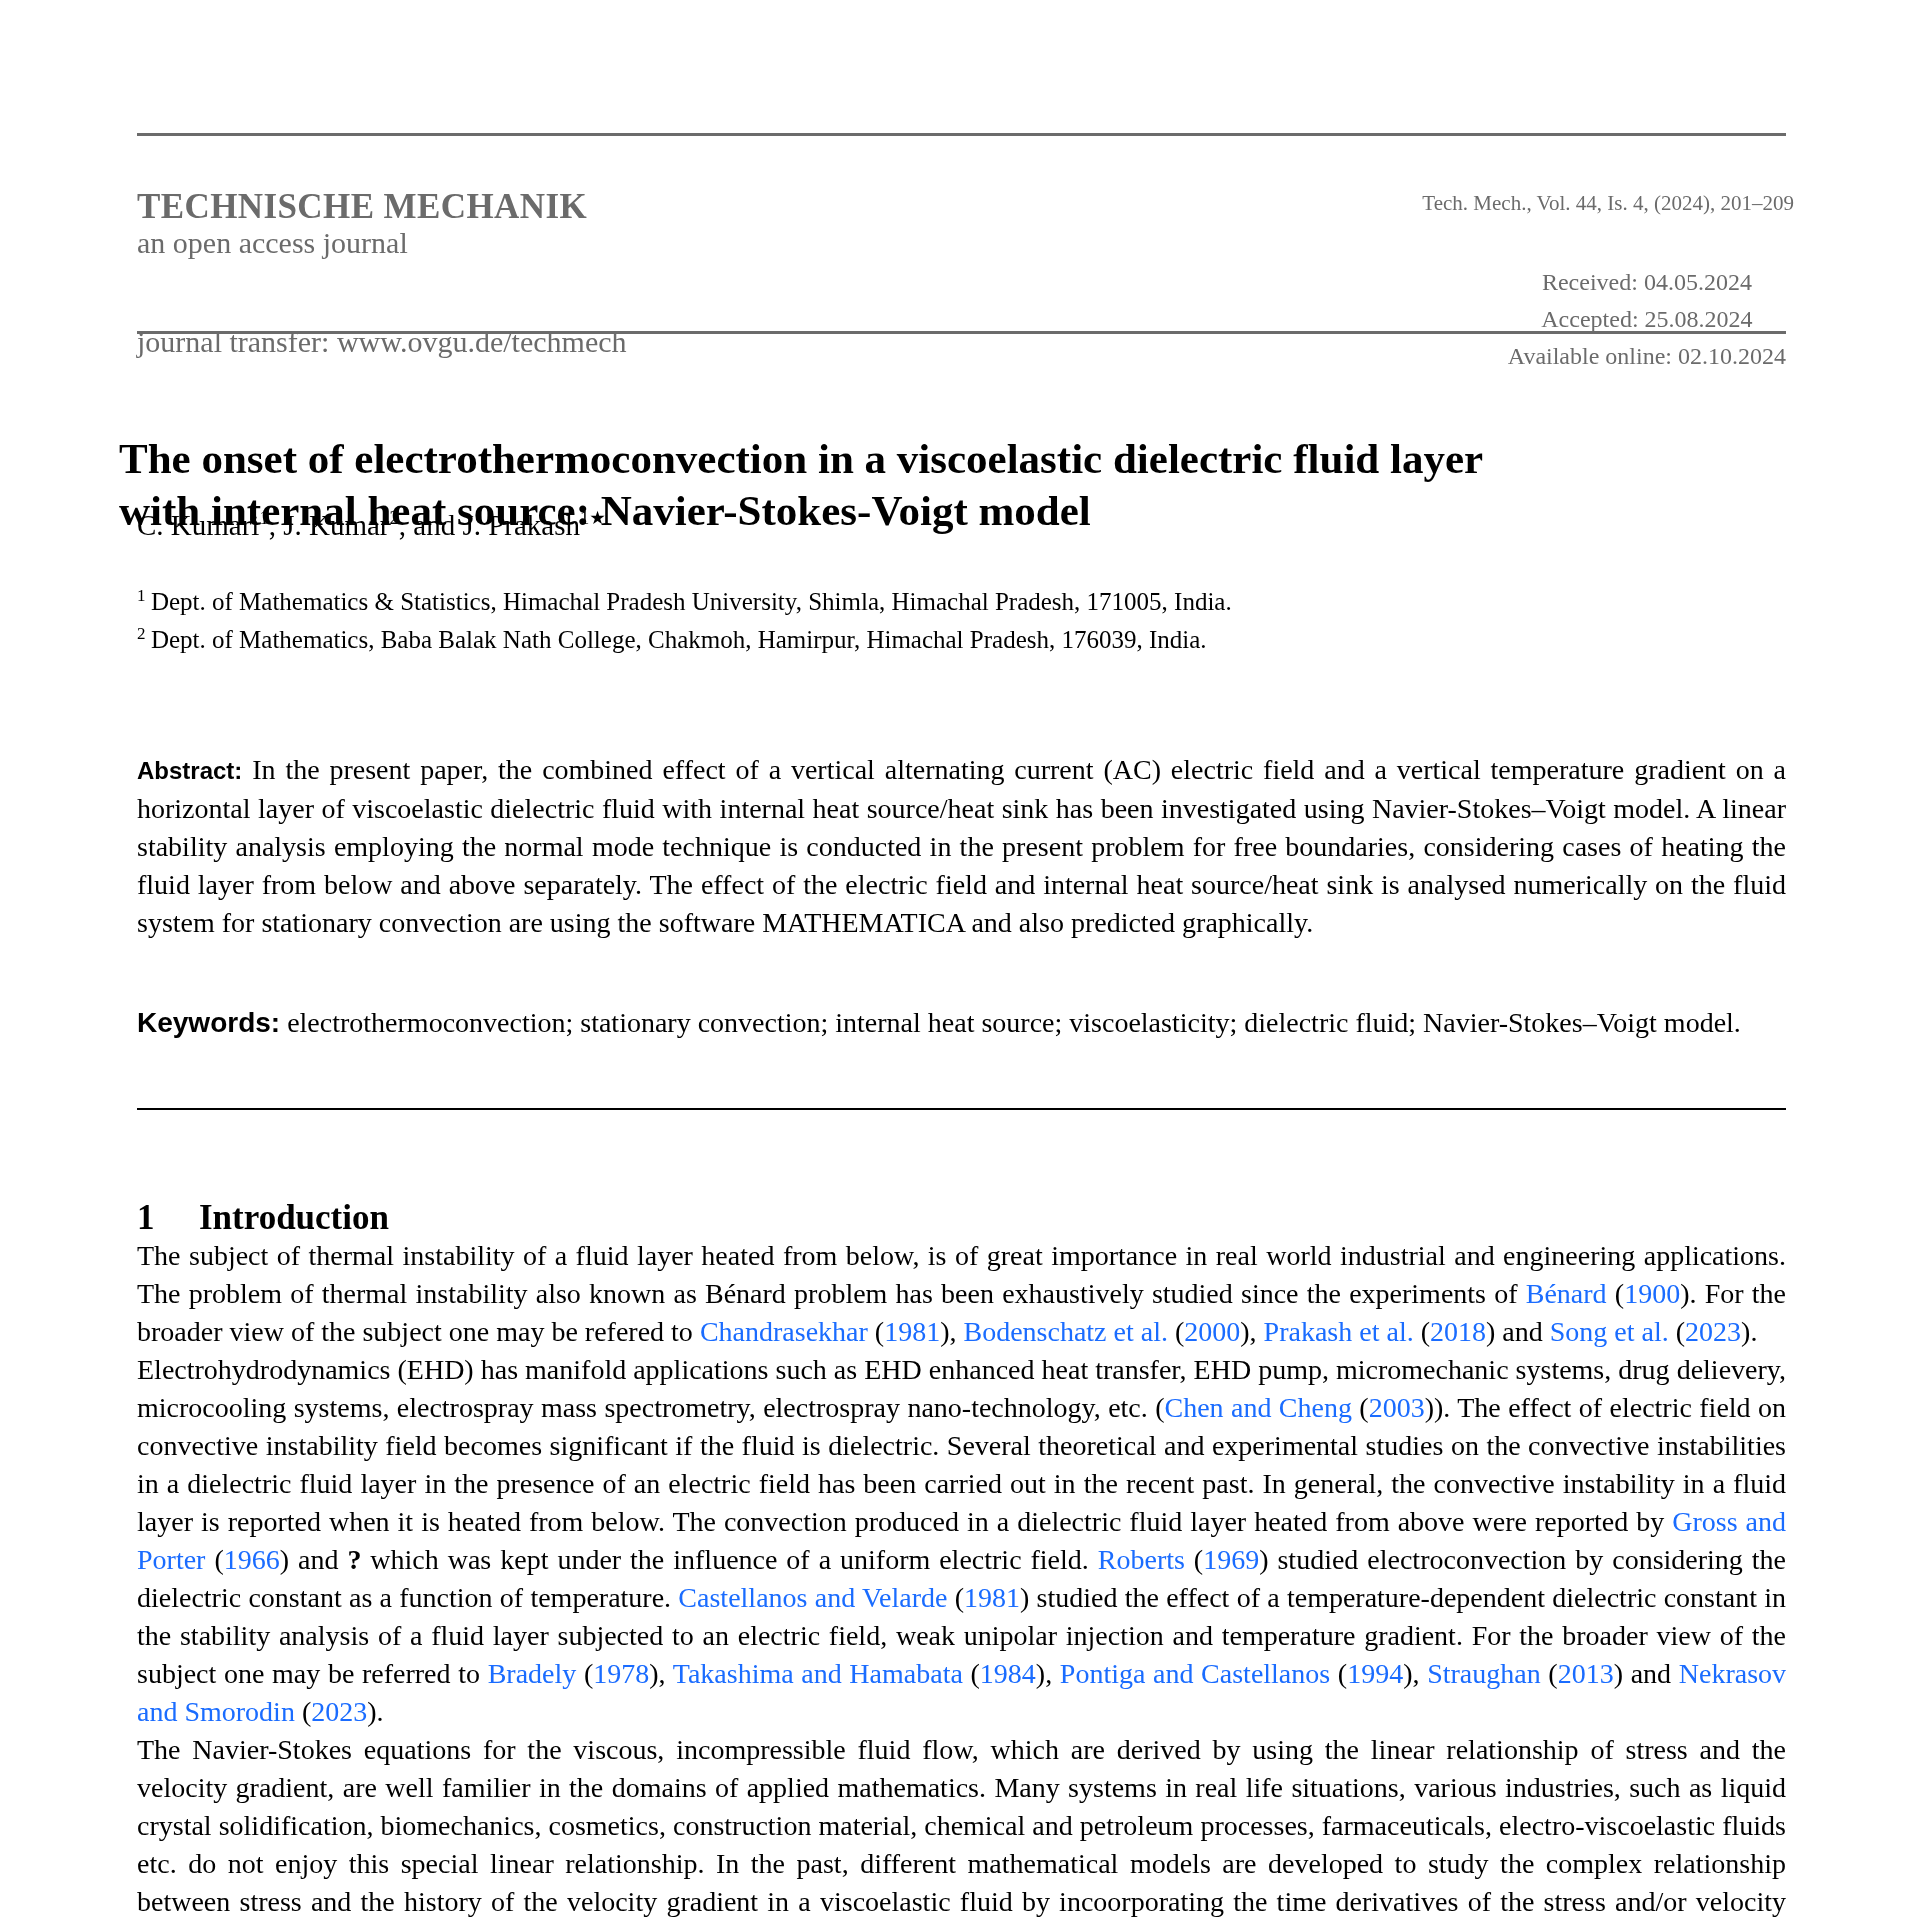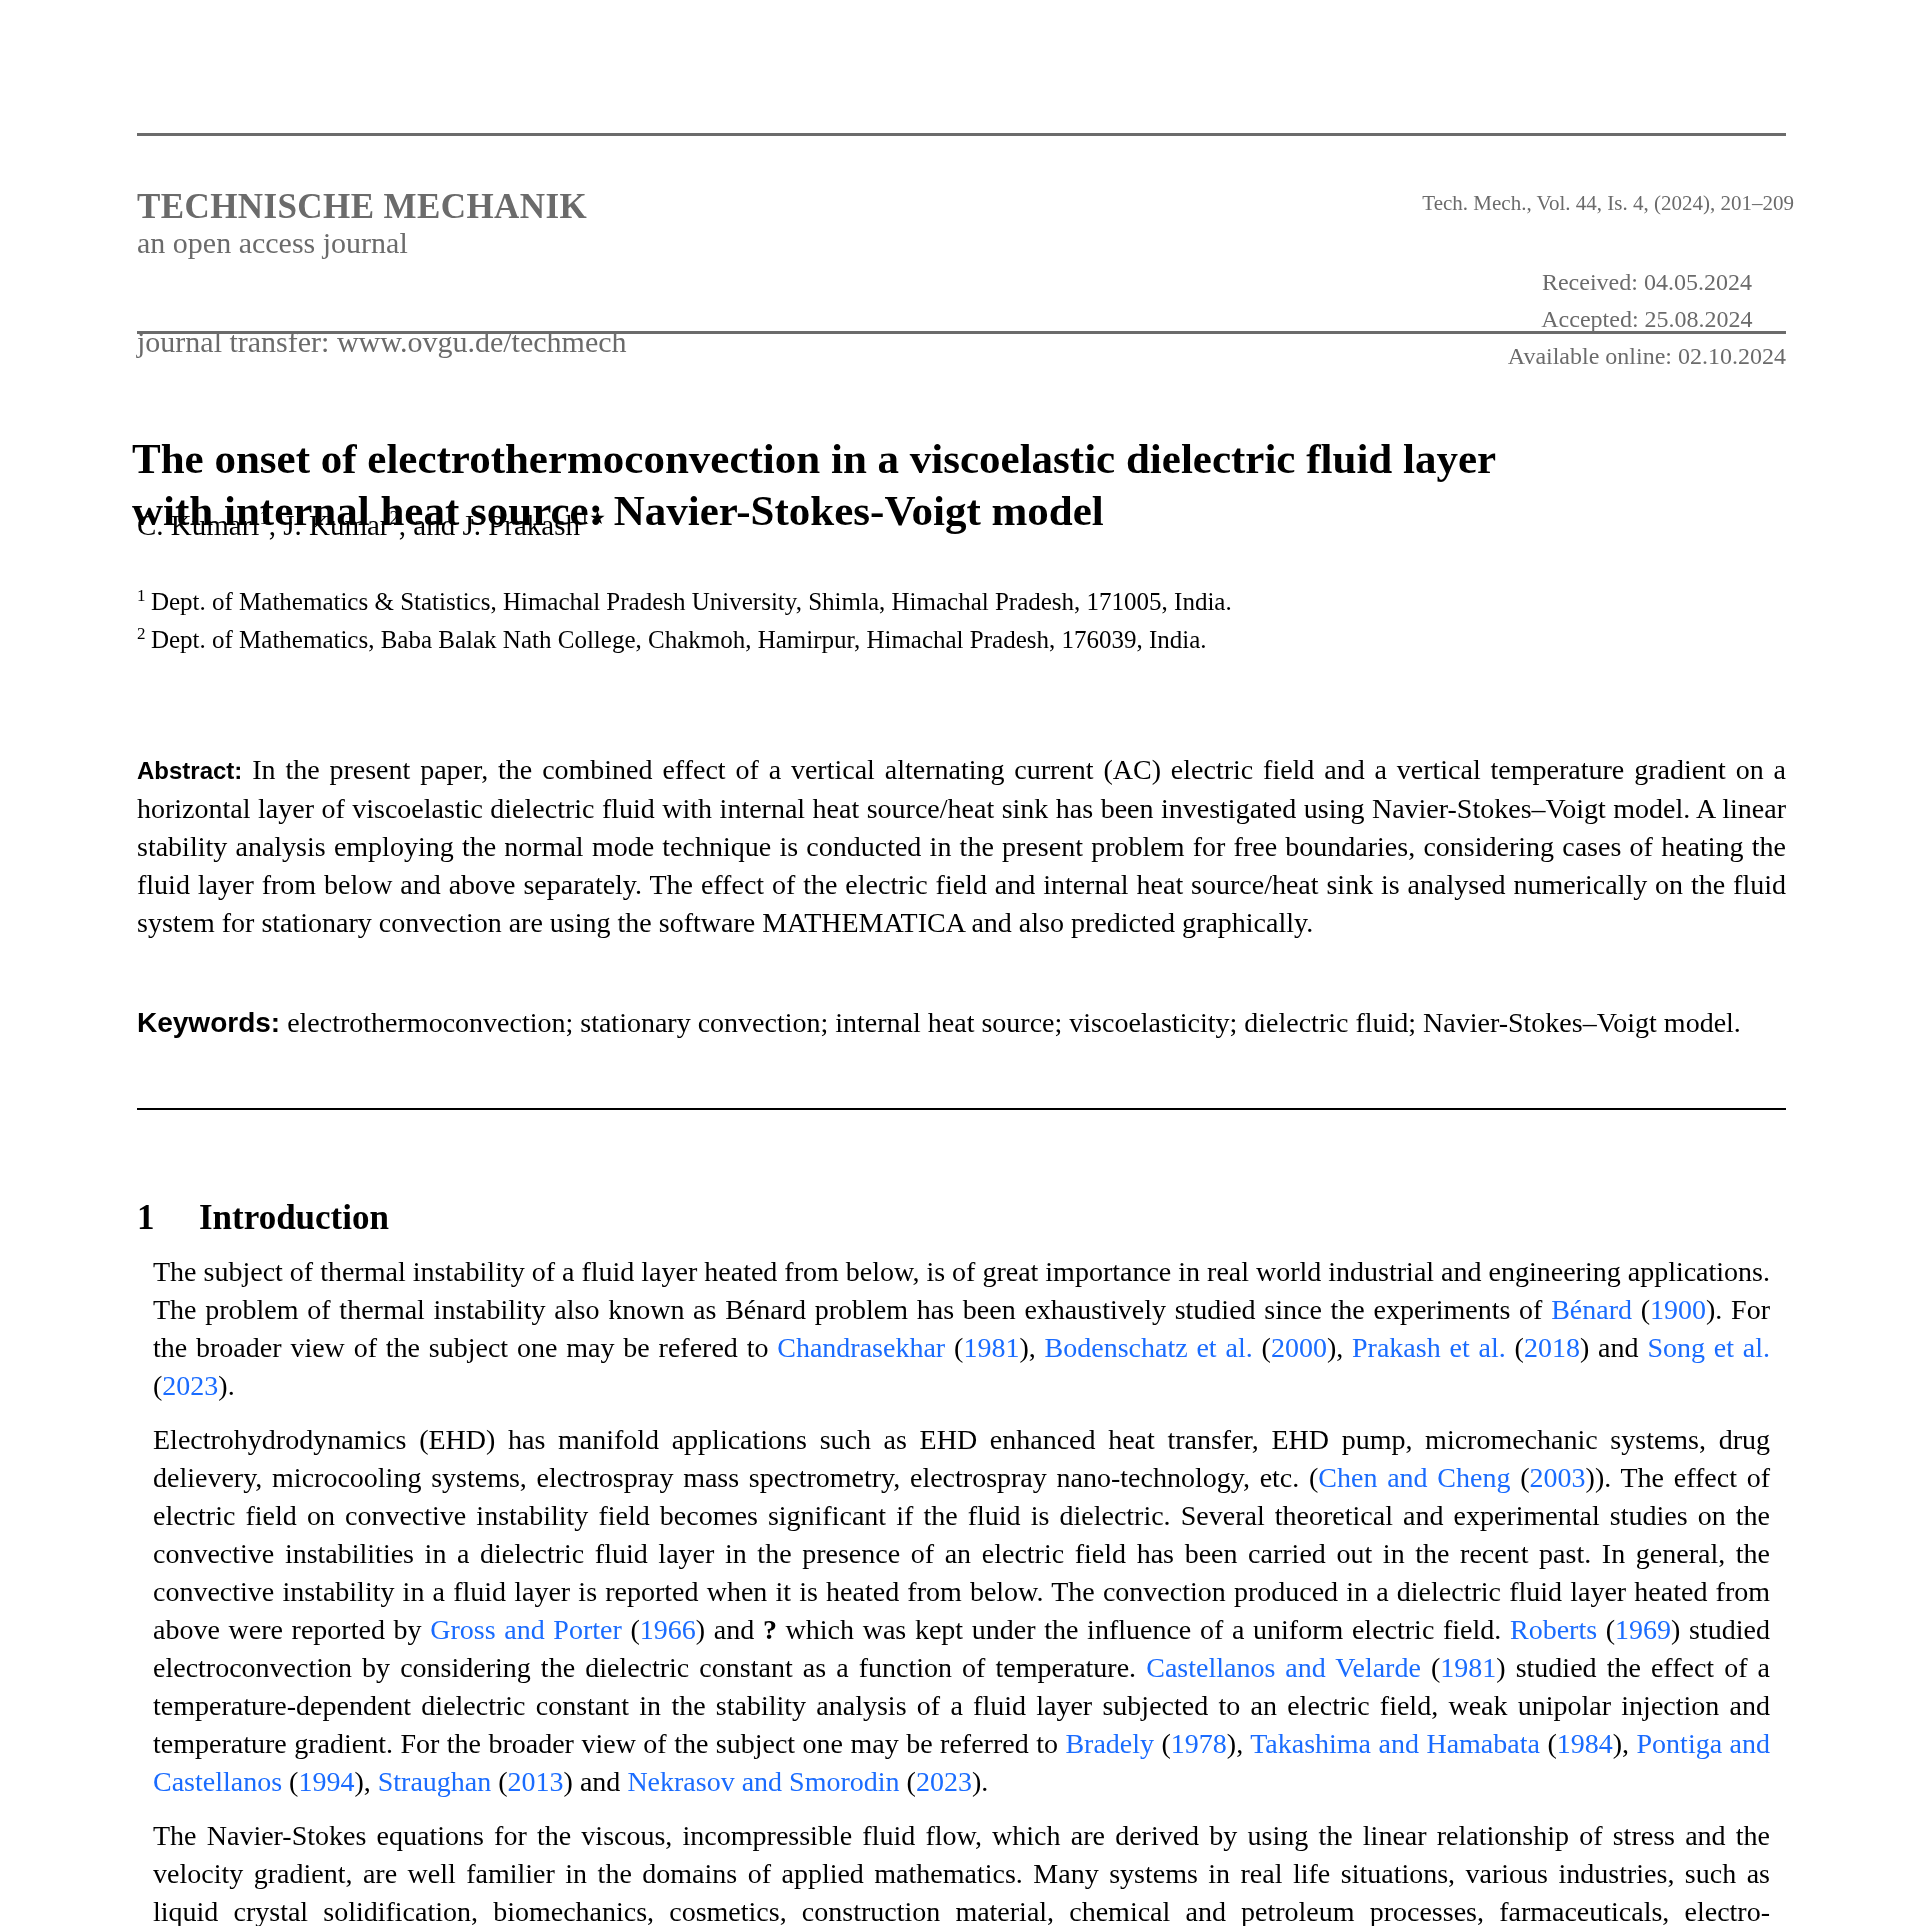--- a/index.html
+++ b/index.html
@@ -9,37 +9,37 @@
   .serif { font-family: "Liberation Serif", "DejaVu Serif", serif; }
   .gray { color: #6b6b6b; }
 
   .hdr-rule { position: absolute; left: 137px; width: 1649px; height: 3.1px; background: #6b6b6b; }
   .journal-name { position: absolute; left: 137px; top: 139px; font-size: 35px; font-weight: bold; letter-spacing: 0.4px; }
   .journal-sub { position: absolute; left: 137px; top: 178px; font-size: 30px; }
   .homepage { position: absolute; left: 137px; top: 277px; font-size: 30px; }
   .citation { position: absolute; right: 117px; top: 143px; font-size: 21px; text-align: center; }
   .dates { position: absolute; right: 125px; top: 216px; font-size: 24px; text-align: center; line-height: 37px; }
 
-  .title { position: absolute; left: 132px; top: 385px; width: 1656px; font-size: 43px; font-weight: bold; line-height: 52px; color: #000; }
+  .title { position: absolute; left: 119px; top: 385px; width: 1656px; font-size: 43px; font-weight: bold; line-height: 52px; color: #000; }
   .authors { position: absolute; left: 137px; top: 507px; font-size: 29px; color: #000; }
   .authors sup { font-size: 18.5px; }
   .affil { position: absolute; left: 137px; font-size: 25px; color: #000; }
   .affil sup { font-size: 17px; margin-right: 5.4px; }
 
   .abstract { position: absolute; left: 137px; top: 751px; width: 1649px; font-size: 28px; line-height: 38px; text-align: justify; color: #000; }
   .abstract .lbl { font-family: "Liberation Sans", sans-serif; font-weight: bold; font-size: 24px; }
   .keywords { position: absolute; left: 137px; top: 1004px; width: 1649px; font-size: 28px; line-height: 38px; text-align: justify; color: #000; }
   .keywords .lbl { font-family: "Liberation Sans", sans-serif; font-weight: bold; }
 
   .rule-black { position: absolute; left: 137px; top: 1108px; width: 1649px; height: 2.3px; background: #000; }
   .section { position: absolute; left: 137px; top: 1150px; font-size: 35px; font-weight: bold; color: #000; }
   .section .num { display: inline-block; width: 62px; }
 
   .body-text { position: absolute; left: 137px; top: 1237px; width: 1649px; font-size: 28px; line-height: 38px; text-align: justify; color: #000; }
-  .body-text p { margin: 16px; }
+  .body-text p { margin: 0; }
   .lnk { color: #1a6cff; cursor: pointer; }
 </style>
 </head>
 <body>
 
 <div class="page">
 
   <div class="hdr-rule" style="top:133px;"></div>
   <div class="journal-name sans gray">TECHNISCHE MECHANIK</div>
   <div class="journal-sub sans gray">an open access journal</div>

